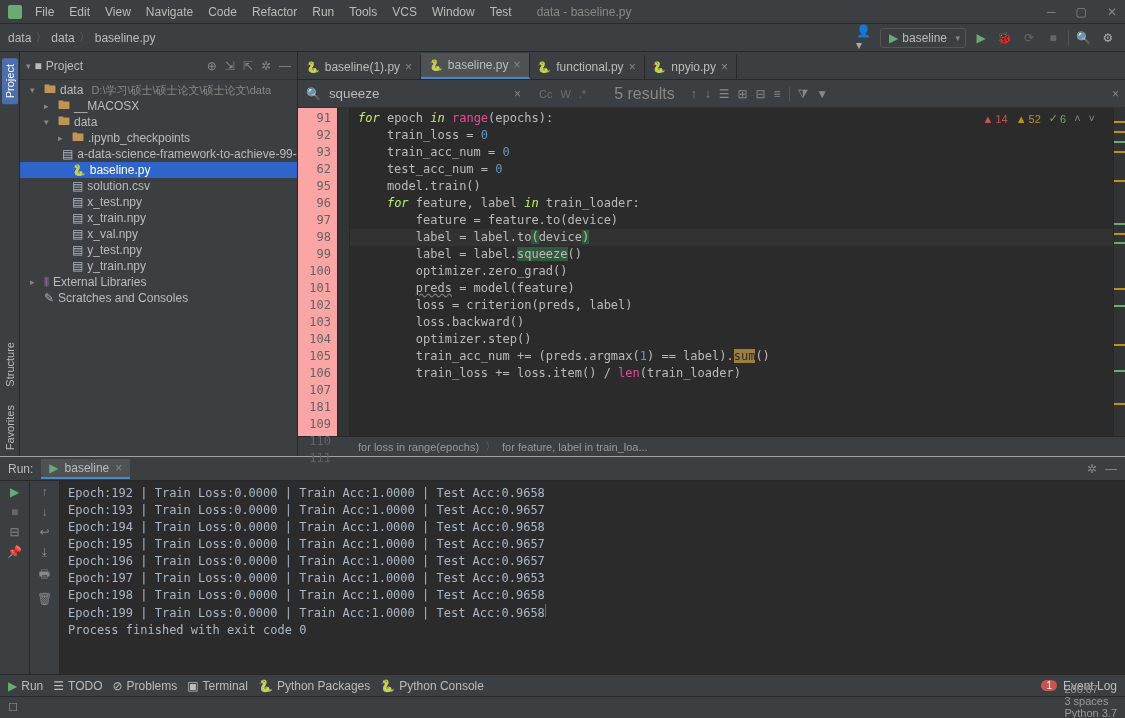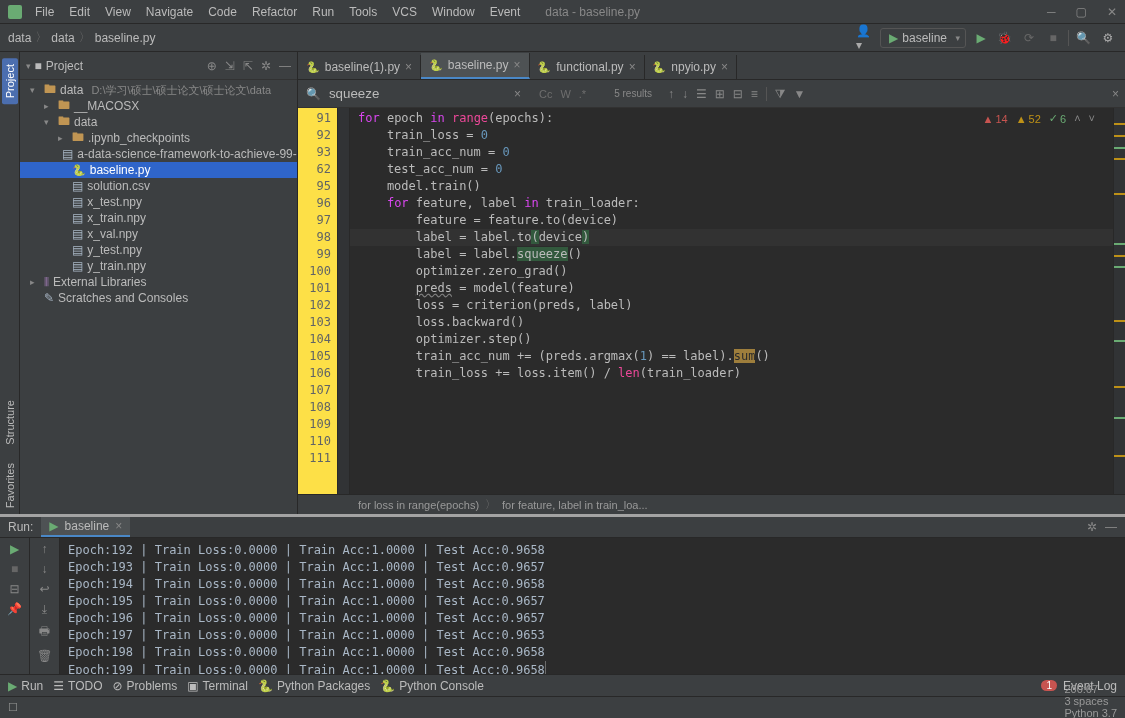--- a/index.html
+++ b/index.html
@@ -41,41 +41,41 @@
 .editor-panel { flex: 1; display: flex; flex-direction: column; min-width: 0; }
 .editor-tabs { height: 28px; background: #3c3f41; display: flex; align-items: flex-end; border-bottom: 1px solid #282828; }
 .editor-tab { padding: 5px 8px; display: flex; align-items: center; gap: 5px; background: #3c3f41; border-right: 1px solid #282828; cursor: pointer; font-size: 12px; }
 .editor-tab.active { background: #4e5254; border-bottom: 2px solid #4a88c7; }
 .tab-close { color: #888; cursor: pointer; }
 .search-bar { height: 28px; background: #3c3f41; display: flex; align-items: center; padding: 0 8px; gap: 8px; border-bottom: 1px solid #323232; position: relative; }
 .search-icon { color: #888; }
 .search-input { background: transparent; border: none; outline: none; color: #bbb; flex: 0 0 150px; }
 .search-close { color: #888; margin-right: 10px; }
 .search-opts { display: flex; gap: 8px; color: #6e6e6e; font-size: 11px; }
-.search-results-text { margin-left: 20px; color: #888; font-size: 10px; }
+.search-results-text { margin-left: 20px; color: #888; font-size: 16px; }
 .search-nav { display: flex; gap: 8px; color: #888; margin-left: 8px; }
 .search-bar-close { position: absolute; right: 6px; color: #888; cursor: pointer; }
 .code-area { flex: 1; display: flex; min-height: 0; background: #2b2b2b; position: relative; }
-.gutter { width: 40px; background: #fde047; color: #606366; text-align: right; padding: 2px 6px 2px 0; font-family: Consolas, monospace; font-size: 12px; line-height: 17px; border-right: 1px solid #282828; }
+.gutter { width: 40px; background: #fca5a5; color: #606366; text-align: right; padding: 2px 6px 2px 0; font-family: Consolas, monospace; font-size: 12px; line-height: 17px; border-right: 1px solid #282828; }
 .fold-gutter { width: 12px; background: #313335; border-right: 1px solid #282828; }
 .code-lines { flex: 1; font-family: Consolas, monospace; font-size: 12px; line-height: 17px; padding: 2px 0; white-space: pre; overflow: hidden; }
 .code-line { padding-left: 8px; }
 .code-line.highlight-line { background: #323232; }
-.kw { color: #d946ef; }
+.kw { color: #bef264; font-style: italic; }
 .builtin { color: #ec4899; }
 .num { color: #6897bb; }
 .hl { background: #32593d; }
 .hl2 { background: #9e7e3c; color: #2b2b2b; }
 .underline { text-decoration: underline wavy #808080; }
 .editor-overlay { position: absolute; top: 4px; right: 30px; display: flex; gap: 8px; font-size: 11px; }
 .overlay-item { display: flex; align-items: center; gap: 2px; }
 .minimap { width: 12px; background: #313335; border-left: 1px solid #282828; position: relative; }
 .minimap-mark { position: absolute; width: 100%; height: 2px; }
 .breadcrumb-editor { height: 20px; background: #3c3f41; padding: 0 8px 0 60px; display: flex; align-items: center; gap: 6px; font-size: 11px; color: #999; border-top: 1px solid #282828; }
-.run-panel { height: 160px; display: flex; flex-direction: column; border-top: 3px solid #a3a3a3; }
+.run-panel { height: 218px; display: flex; flex-direction: column; border-top: 1px solid #a3a3a3; }
 .run-header { height: 24px; background: #3c3f41; display: flex; align-items: center; padding: 0 8px; border-bottom: 1px solid #282828; }
 .run-header-tab { background: #4e5254; padding: 2px 8px; border-bottom: 2px solid #4a88c7; display: flex; gap: 6px; }
 .run-header-actions { margin-left: auto; display: flex; gap: 8px; color: #888; }
 .run-content { flex: 1; display: flex; background: #2b2b2b; }
 .run-toolbar { width: 30px; background: #3c3f41; border-right: 1px solid #282828; display: flex; flex-direction: column; align-items: center; padding: 4px 0; gap: 6px; }
 .run-toolbar2 { width: 30px; background: #3c3f41; border-right: 1px solid #282828; display: flex; flex-direction: column; align-items: center; padding: 4px 0; gap: 6px; }
 .run-output { flex: 1; font-family: Consolas, monospace; font-size: 12px; line-height: 17px; padding: 4px 8px; color: #a9b7c6; white-space: pre; }
 .output-caret { background: rgba(255,255,255,.3); display: inline-block; width: 1px; height: 13px; }
 .tool-strip { height: 22px; background: #3c3f41; display: flex; align-items: center; padding: 0 8px; gap: 10px; border-top: 1px solid #282828; font-size: 12px; }
 .tool-strip-item { display: flex; align-items: center; gap: 4px; cursor: pointer; }
@@ -93,21 +93,21 @@
       <span class="menu-item">File</span>
       <span class="menu-item">Edit</span>
       <span class="menu-item">View</span>
       <span class="menu-item">Navigate</span>
       <span class="menu-item">Code</span>
       <span class="menu-item">Refactor</span>
       <span class="menu-item">Run</span>
       <span class="menu-item">Tools</span>
       <span class="menu-item">VCS</span>
       <span class="menu-item">Window</span>
-      <span class="menu-item">Event</span>
+      <span class="menu-item">Test</span>
     </div>
   <span class="titlebar-title">data - baseline.py</span>
   <div class="titlebar-controls">
     <span>─</span>
     <span>▢</span>
     <span>✕</span>
   </div>
 </div>
 
 <div class="navbar">
@@ -289,21 +289,21 @@
           <div>98</div>
           <div>99</div>
           <div>100</div>
           <div>101</div>
           <div>102</div>
           <div>103</div>
           <div>104</div>
           <div>105</div>
           <div>106</div>
           <div>107</div>
-          <div>108</div>
+          <div>181</div>
           <div>109</div>
           <div>110</div>
           <div>111</div>
         </div>
       <div class="fold-gutter"></div>
       <div class="code-lines" id="code-lines"><div class="code-line"><span class="kw">for</span> epoch <span class="kw">in</span> <span class="builtin">range</span>(epochs):</div><div class="code-line">    train_loss = <span class="num">0</span></div><div class="code-line">    train_acc_num = <span class="num">0</span></div><div class="code-line">    test_acc_num = <span class="num">0</span></div><div class="code-line"></div><div class="code-line">    model.train()</div><div class="code-line">    <span class="kw">for</span> feature, label <span class="kw">in</span> train_loader:</div><div class="code-line">        feature = feature.to(device)</div><div class="code-line highlight-line">        label = label.to<span class="hl">(</span>device<span class="hl">)</span></div><div class="code-line">        label = label.<span class="hl">squeeze</span>()</div><div class="code-line"></div><div class="code-line">        optimizer.zero_grad()</div><div class="code-line">        <span class="underline">preds</span> = model(feature)</div><div class="code-line">        loss = criterion(preds, label)</div><div class="code-line"></div><div class="code-line">        loss.backward()</div><div class="code-line">        optimizer.step()</div><div class="code-line"></div><div class="code-line">        train_acc_num += (preds.argmax(<span class="num">1</span>) == label).<span class="hl2">sum</span>()</div><div class="code-line">        train_loss += loss.item() / <span class="builtin">len</span>(train_loader)</div><div class="code-line"></div></div>
       <div class="editor-overlay">
         <div class="overlay-item" style="color:#c75450">
             <span>▲</span>
             <span>14</span>

